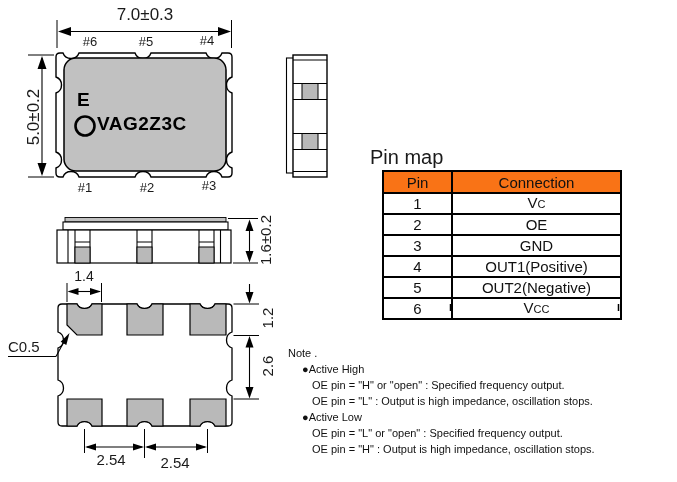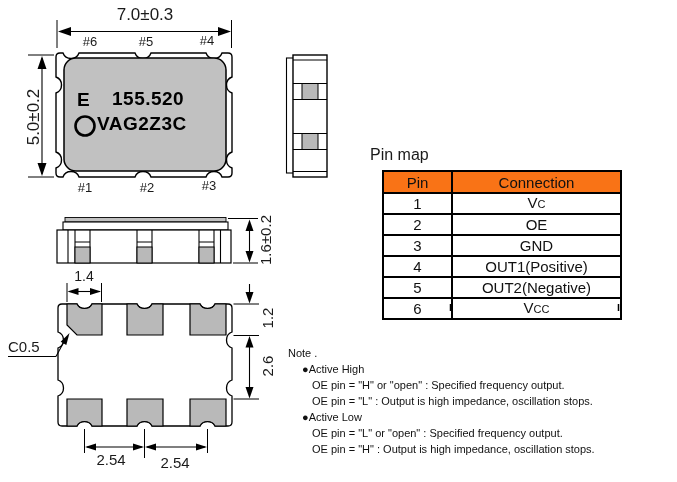--- a/index.html
+++ b/index.html
@@ -7,21 +7,21 @@
           font-family:"Liberation Sans","DejaVu Sans",sans-serif;color:#111;overflow:hidden;}
   #lineart{position:absolute;left:0;top:0;z-index:1;}
   .txt{position:absolute;z-index:2;white-space:nowrap;color:#1a1a1a;}
   .dim{font-size:17px;}
   .dim-sm{font-size:15px;}
   .ctr{transform:translateX(-50%);}
   .rot{transform:rotate(-90deg);text-align:center;}
   .pinlbl{font-size:13px;}
   .mark{font-weight:bold;font-size:19px;letter-spacing:0.5px;color:#000;}
   
-  .pinmap-title{font-size:16px;text-align:center;}
+  .pinmap-title{font-size:20px;text-align:center;}
   table.pinmap{position:absolute;left:382px;top:170px;z-index:2;border-collapse:collapse;
                table-layout:fixed;width:238px;font-size:15px;}
   table.pinmap th,table.pinmap td{border:2px solid #000;text-align:center;padding:0;
                height:19px;line-height:17px;font-weight:normal;overflow:hidden;}
   table.pinmap th{background:#f97316;height:20px;}
   table.pinmap col.c1{width:69px;}
   table.pinmap col.c2{width:169px;}
   .sc{font-size:11px;}
   
   .notes{position:absolute;left:288px;top:345px;z-index:2;font-size:11px;line-height:16px;}
@@ -178,21 +178,20 @@
   <div class="txt dim rot" style="left:-2px;top:108px;width:70px;height:18px;">5.0±0.2</div>
 
   <span class="txt pinlbl ctr" style="left:90px;top:34px;">#6</span>
   <span class="txt pinlbl ctr" style="left:146px;top:34px;">#5</span>
   <span class="txt pinlbl ctr" style="left:207px;top:33px;">#4</span>
   <span class="txt pinlbl ctr" style="left:85px;top:180px;">#1</span>
   <span class="txt pinlbl ctr" style="left:147px;top:180px;">#2</span>
   <span class="txt pinlbl ctr" style="left:209px;top:178px;">#3</span>
 
   <span class="txt mark" style="left:77px;top:89px;">E</span>
-  <span class="txt mark" style="left:112px;top:88px;">155.520</span>
   <span class="txt mark" style="left:97px;top:113px;">VAG2Z3C</span>
 
   <div class="txt dim-sm rot" style="left:230px;top:232px;width:70px;height:16px;">1.6±0.2</div>
 
   <span class="txt" style="left:84px;top:268px;font-size:14px;transform:translateX(-50%);">1.4</span>
   <span class="txt dim-sm" style="left:8px;top:338px;">C0.5</span>
   <div class="txt dim-sm rot" style="left:233px;top:310px;width:68px;height:16px;">1.2</div>
   <div class="txt dim-sm rot" style="left:233px;top:358px;width:68px;height:16px;">2.6</div>
   <span class="txt dim-sm ctr" style="left:111px;top:451px;">2.54</span>
   <span class="txt dim-sm ctr" style="left:175px;top:454px;">2.54</span>

